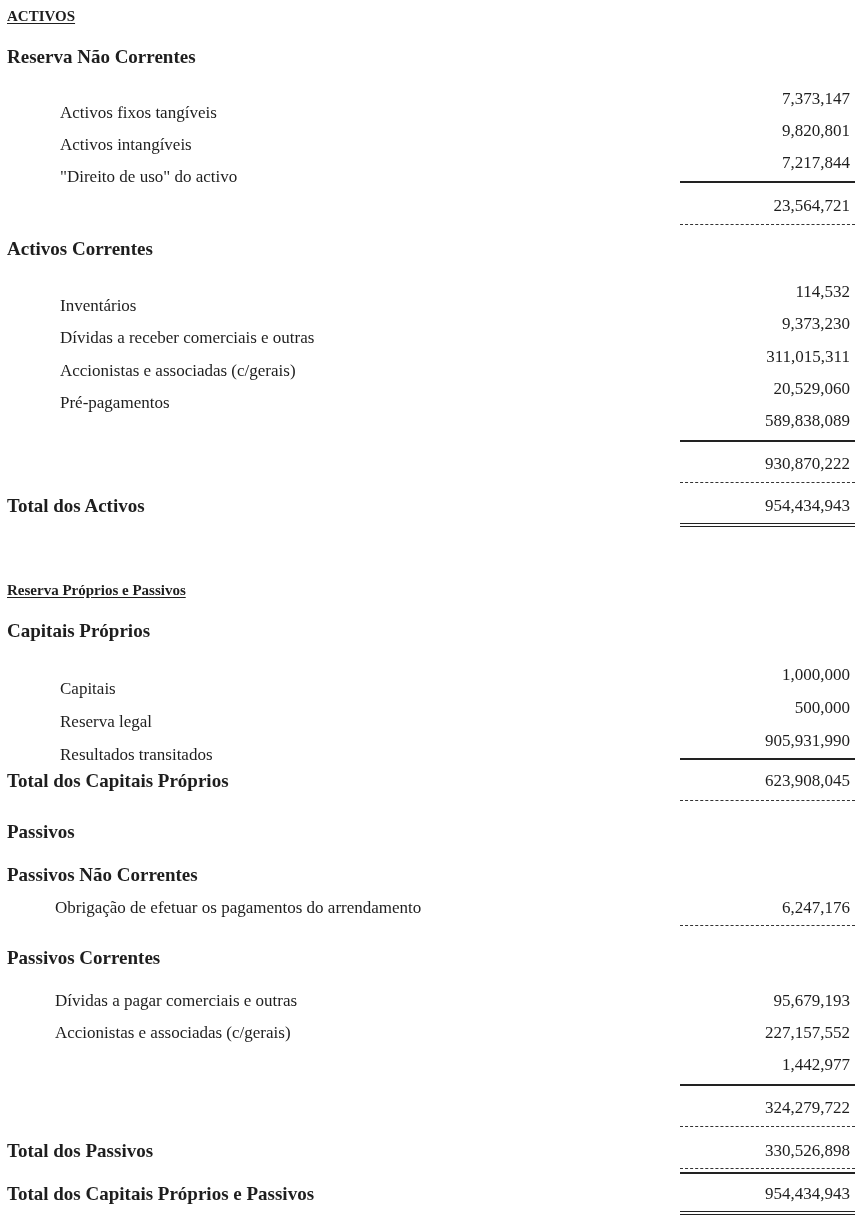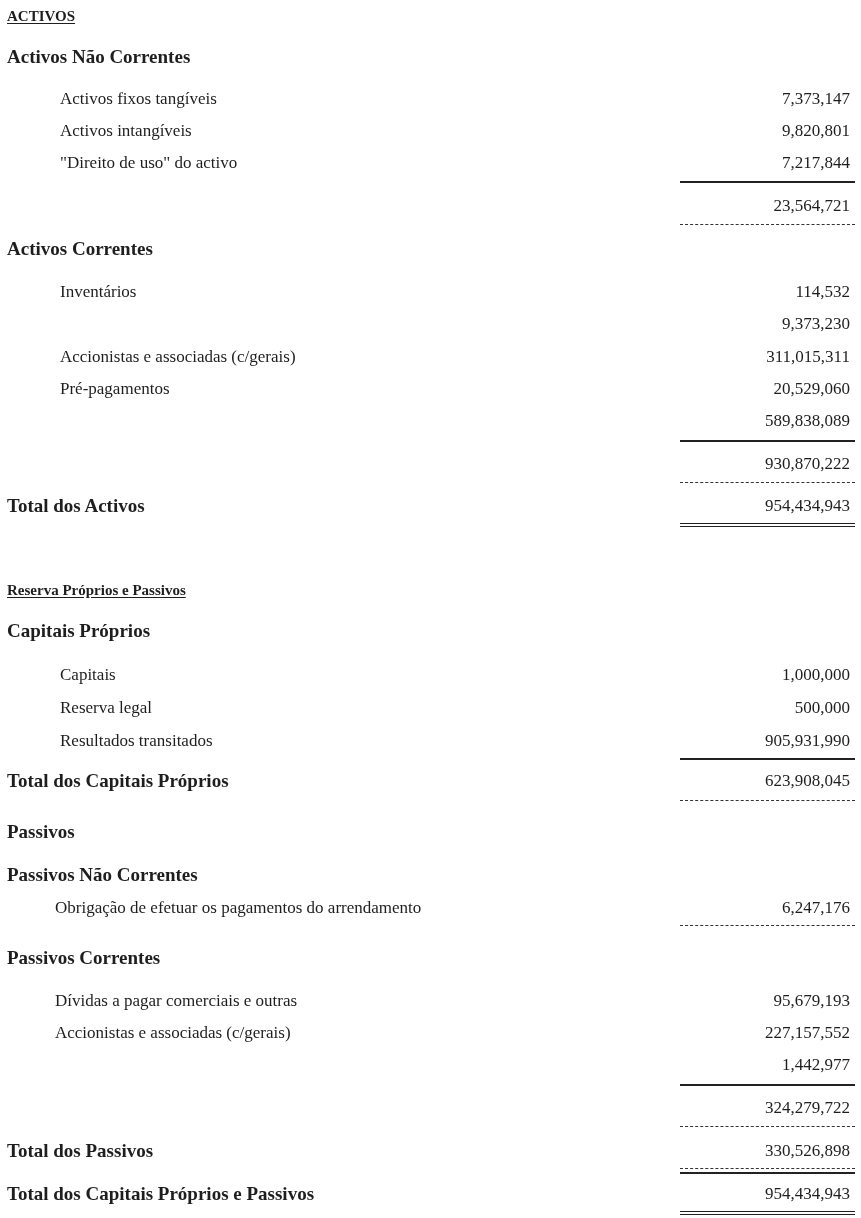--- a/index.html
+++ b/index.html
@@ -5,36 +5,36 @@
   html, body { margin: 0; padding: 0; background: #ffffff; }
   body {
     width: 861px; height: 1218px; position: relative; overflow: hidden;
     font-family: "Liberation Serif", "DejaVu Serif", serif;
     color: #1e1e1e;
   }
   .row { position: absolute; left: 0; width: 861px; height: 24px; }
   .lbl { position: absolute; top: 0; white-space: nowrap; font-size: 17px; line-height: 24px; }
   .lbl.h1 { left: 7px; font-weight: bold; font-size: 15px; text-decoration: underline; text-underline-offset: 2px; }
   .lbl.h2 { left: 7px; font-weight: bold; font-size: 19px; }
-  .lbl.item { left: 60px; }
+  .lbl.item { left: 60px; margin-top: 14px; }
   .lbl.item2 { left: 55px; }
   .val { position: absolute; right: 11px; top: 0; font-size: 17px; line-height: 24px; text-align: right; white-space: nowrap; }
   .rule { position: absolute; left: 680px; width: 175px; height: 0; }
   .rule.solid { border-top: 2px solid #222; }
   .rule.dashed { border-top: 1px dashed #333; }
   .rule.double { border-top: 4px double #222; height: 0; }
 </style>
 </head>
 <body>
 
 <div class="row" style="top:4px">
   <span class="lbl h1">ACTIVOS</span>
 </div>
 <div class="row" style="top:45px">
-  <span class="lbl h2">Activos Não Correntes</span>
+  <span class="lbl h2">Reserva Não Correntes</span>
 </div>
 
 <div class="row" style="top:87px">
   <span class="lbl item">Activos fixos tangíveis</span>
   <span class="val">7,373,147</span>
 </div>
 <div class="row" style="top:119px">
   <span class="lbl item">Activos intangíveis</span>
   <span class="val">9,820,801</span>
 </div>
@@ -49,20 +49,21 @@
 <div class="rule dashed" style="top:224px"></div>
 
 <div class="row" style="top:237px">
   <span class="lbl h2">Activos Correntes</span>
 </div>
 <div class="row" style="top:280px">
   <span class="lbl item">Inventários</span>
   <span class="val">114,532</span>
 </div>
 <div class="row" style="top:312px">
+  <span class="lbl item">Dívidas a receber comerciais e outras</span>
   <span class="val">9,373,230</span>
 </div>
 <div class="row" style="top:345px">
   <span class="lbl item">Accionistas e associadas (c/gerais)</span>
   <span class="val">311,015,311</span>
 </div>
 <div class="row" style="top:377px">
   <span class="lbl item">Pré-pagamentos</span>
   <span class="val">20,529,060</span>
 </div>

